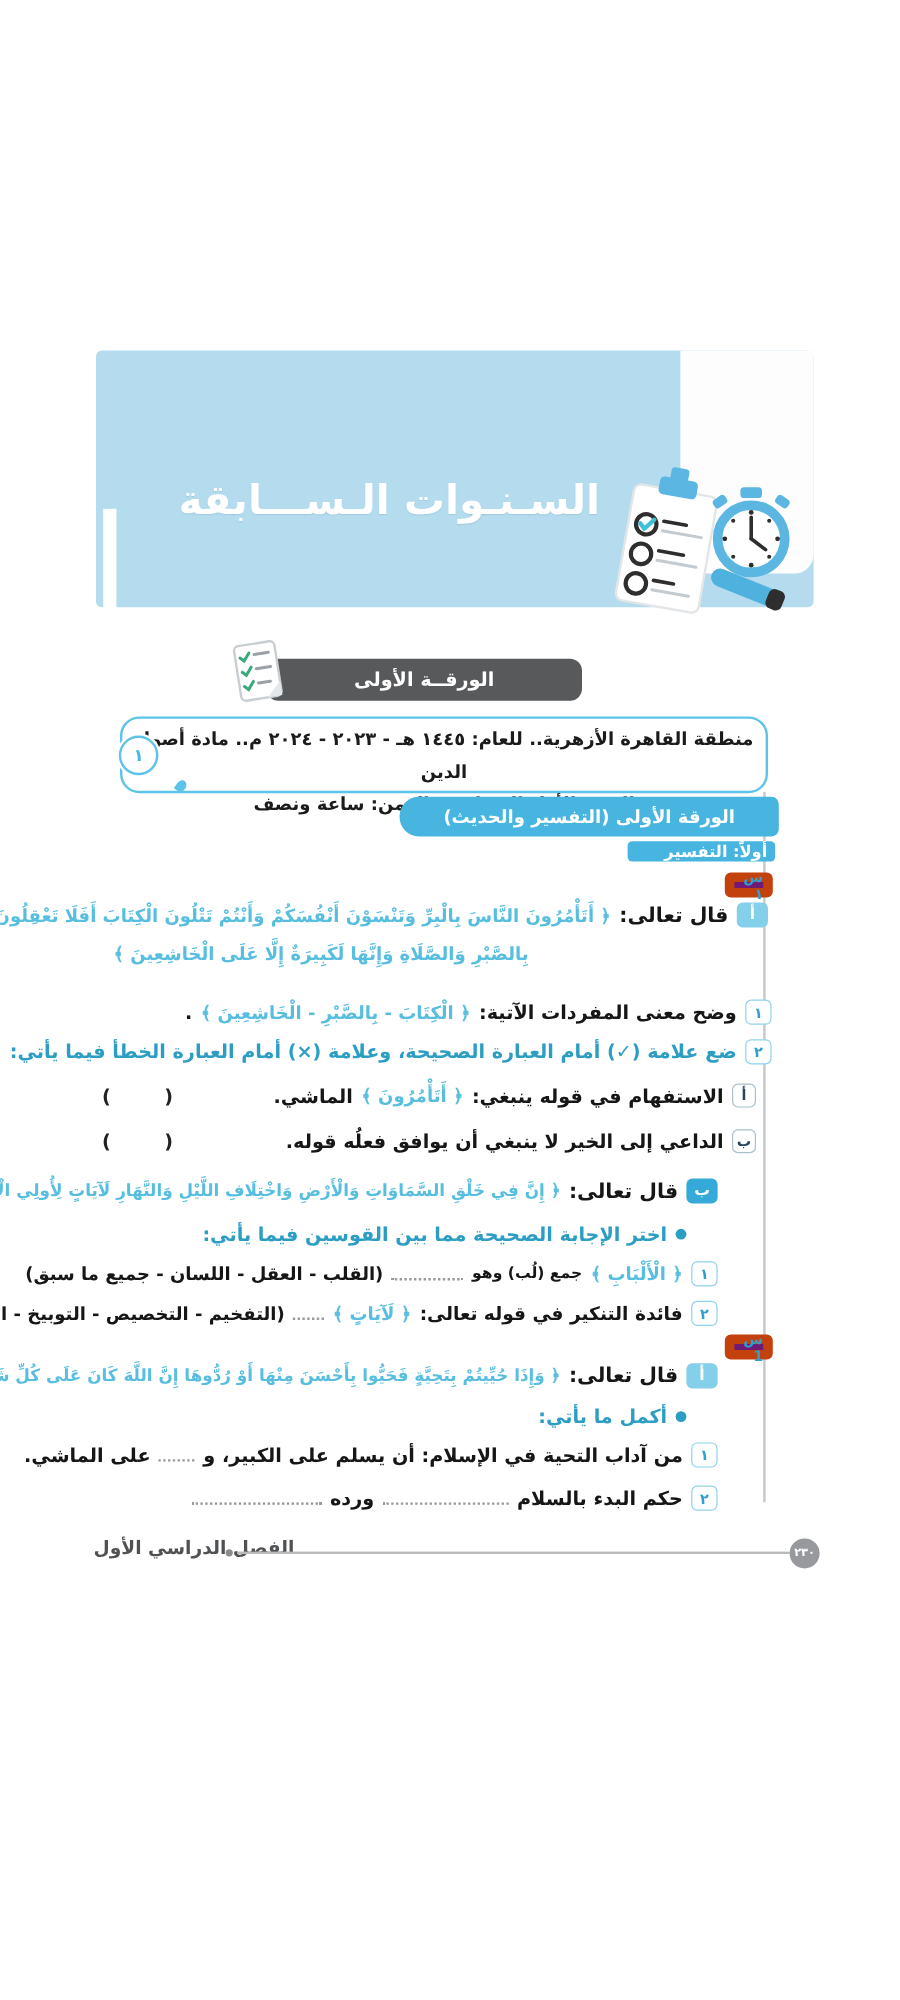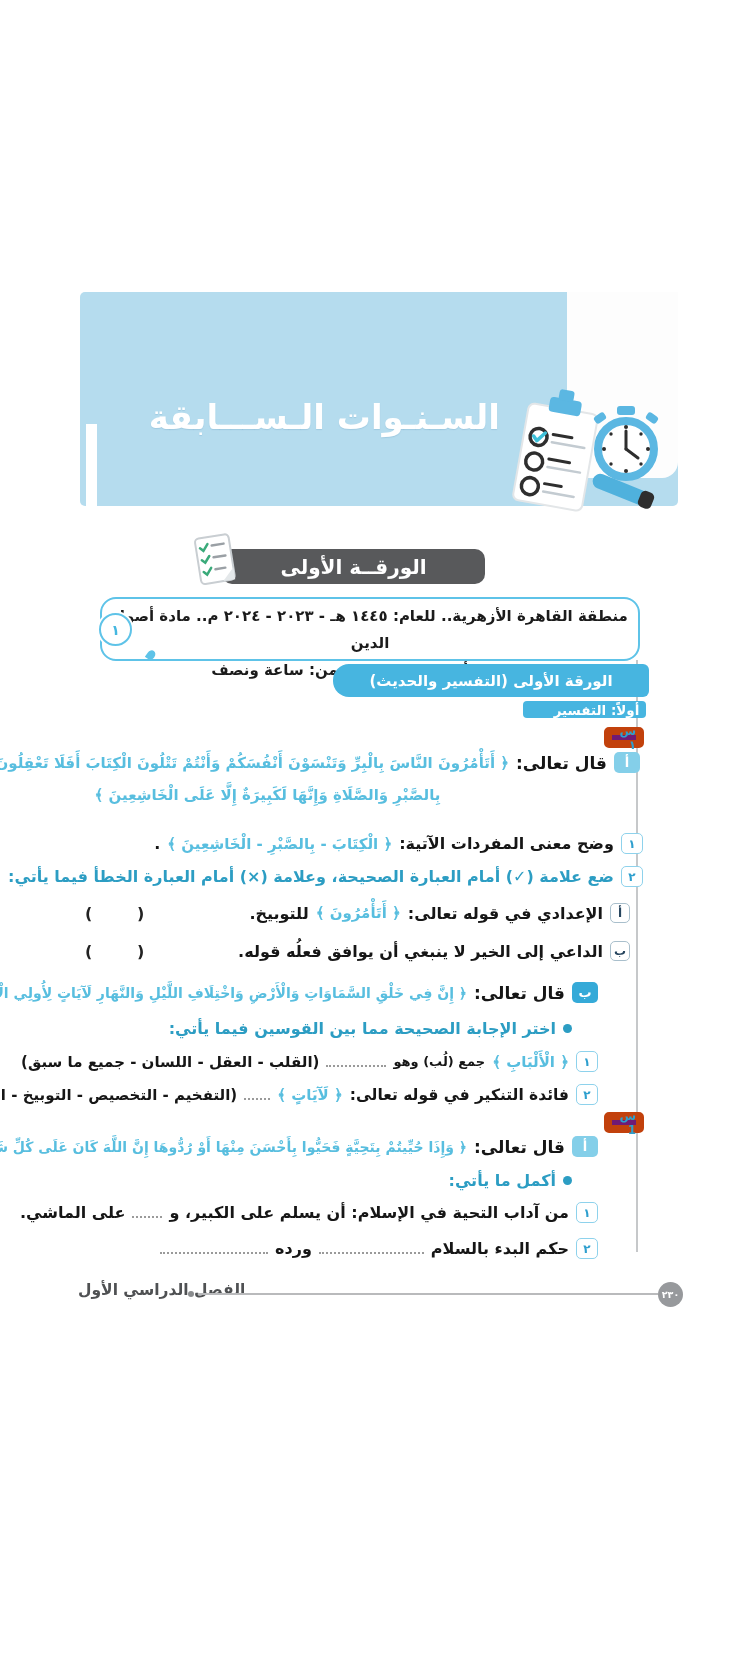--- a/index.html
+++ b/index.html
@@ -7,21 +7,21 @@
   .page { position:relative; width:750px; height:1667px; background:#ffffff; overflow:hidden; margin:0 auto; }
 
   
   .hero { position:absolute; left:80px; top:292px; width:598px; height:214px; background:#b5dcee; border-radius:5px; }
   .hero-white-card { position:absolute; left:567px; top:292px; width:111px; height:186px; background:#fdfdfd; border-radius:0 0 16px 16px; }
   .hero-left-bar { position:absolute; left:86px; top:424px; width:11px; height:94px; background:#ffffff; }
   .hero-title { position:absolute; left:140px; top:394px; width:360px; direction:rtl; text-align:right; color:#ffffff; font-weight:700; font-size:34px; line-height:47px; letter-spacing:0.5px; text-shadow:0 1px 1px rgba(120,170,200,.35); }
   .illus { position:absolute; left:493px; top:378px; }
 
   
-  .paper-banner { position:absolute; left:222px; top:549px; width:263px; height:35px; background:#58595b; border-radius:10px; color:#fff; font-weight:700; font-size:20px; display:flex; align-items:center; justify-content:center; direction:rtl; }
+  .paper-banner { position:absolute; left:222px; top:549px; width:263px; height:35px; background:#58595b; border-radius:10px; color:#fff; font-weight:700; font-size:16px; display:flex; align-items:center; justify-content:center; direction:rtl; }
   .notepad { position:absolute; left:190px; top:530px; transform:rotate(-9deg); z-index:3; }
 
   
   .info-box { position:absolute; left:100px; top:597px; width:540px; height:64px; background:#fff; border:2.5px solid #5ec3e8; border-radius:16px; direction:rtl; text-align:center; font-weight:700; color:#1b1b1b; font-size:15px; line-height:27px; padding-top:4px; z-index:2; }
   .info-badge { position:absolute; left:99px; top:613px; width:33px; height:33px; background:#fff; border:2.5px solid #5ec3e8; border-radius:50%; color:#45b7e0; font-weight:700; font-size:14px; display:flex; align-items:center; justify-content:center; z-index:3; box-shadow:0 0 0 2px #fff; }
   .info-drop { position:absolute; left:147px; top:650px; width:8px; height:10px; background:#5ec3e8; border-radius:50% 50% 50% 0; transform:rotate(35deg); z-index:3; }
 
   
   .vline { position:absolute; left:636px; top:660px; width:2px; height:592px; background:#c6c8ca; z-index:1; }
   .section-banner { position:absolute; left:333px; top:664px; width:316px; height:33px; background:#47b5e0; border-radius:16px 6px 6px 16px; color:#fff; font-weight:700; font-size:15px; display:flex; align-items:center; justify-content:center; direction:rtl; z-index:2; }
@@ -141,23 +141,23 @@
     <span class="black">.</span>
   </div>
 
   <div class="row" style="top:866px; right:107px;">
     <span class="badge-num">٢</span>
     <span class="teal">ضع علامة (✓) أمام العبارة الصحيحة، وعلامة (×) أمام العبارة الخطأ فيما يأتي:</span>
   </div>
 
   <div class="row" style="top:903px; right:120px; left:85px;">
     <span class="badge-sq">أ</span>
-    <span class="black">الإعدادي في قوله تعالى:</span>
+    <span class="black">الاستفهام في قوله ينبغي:</span>
     <span class="quran">﴿ أَتَأْمُرُونَ ﴾</span>
-    <span class="black">للتوبيخ.</span>
+    <span class="black">الماشي.</span>
     <span class="spacer"></span>
     <span class="paren">(        )</span>
   </div>
 
   <div class="row" style="top:941px; right:120px; left:85px;">
     <span class="badge-sq">ب</span>
     <span class="black">الداعي إلى الخير لا ينبغي أن يوافق فعلُه قوله.</span>
     <span class="spacer"></span>
     <span class="paren">(        )</span>
   </div>

